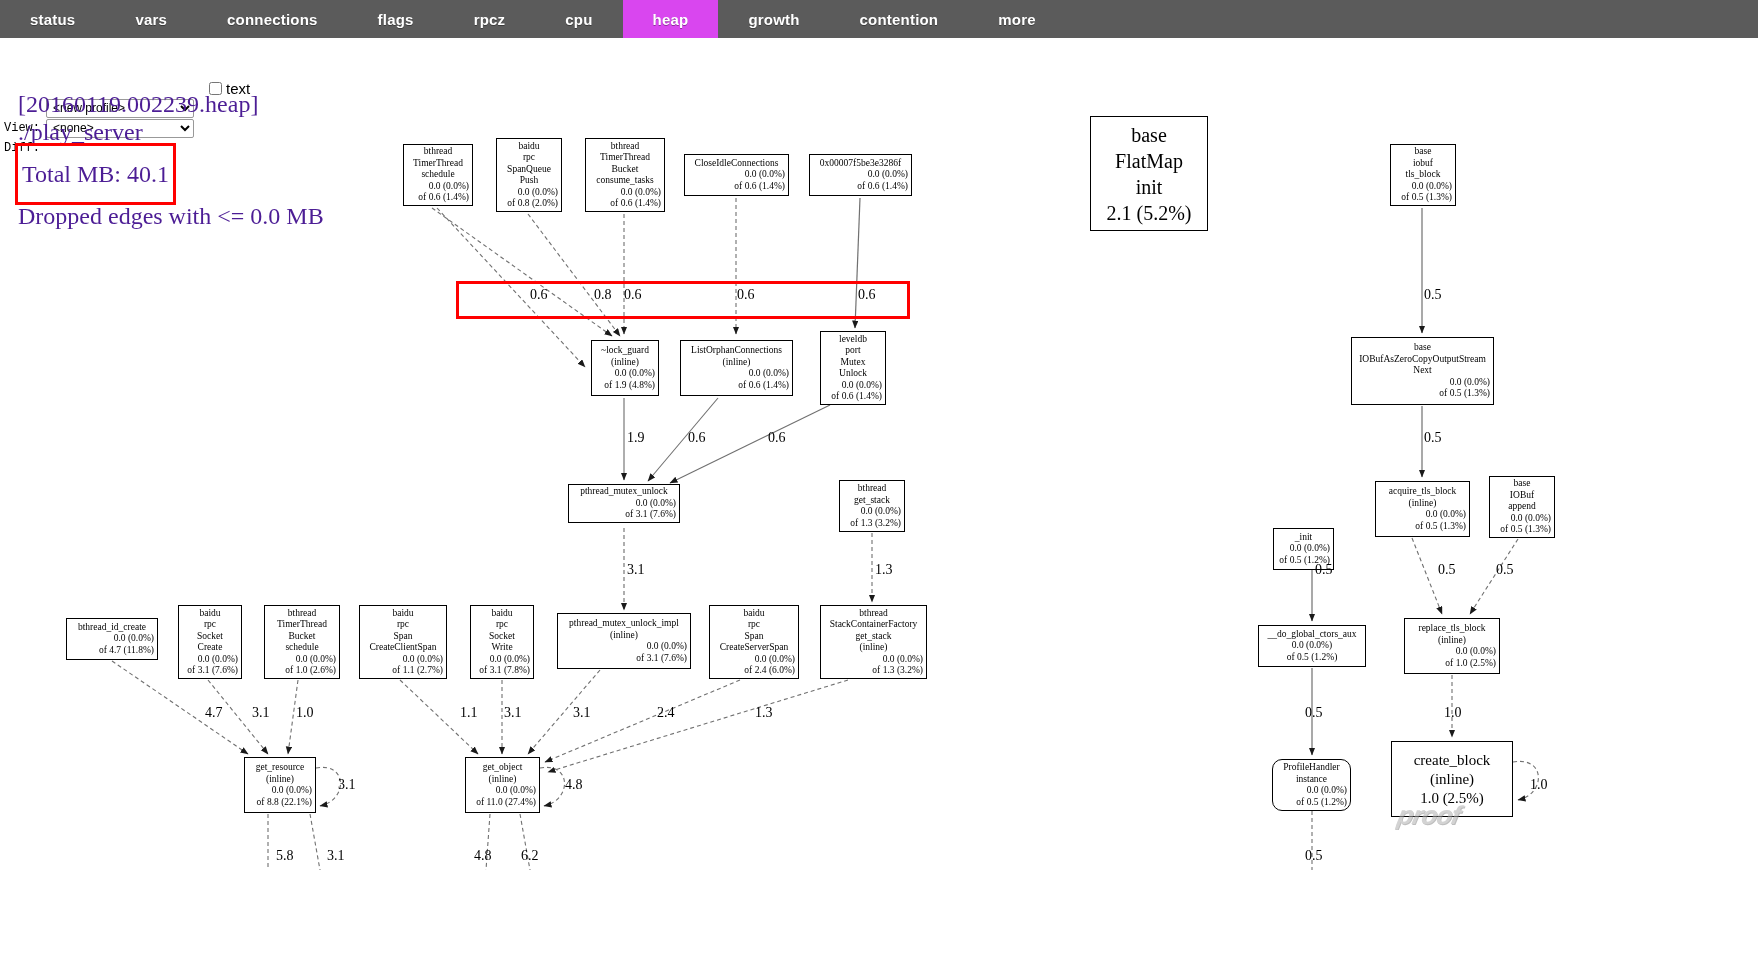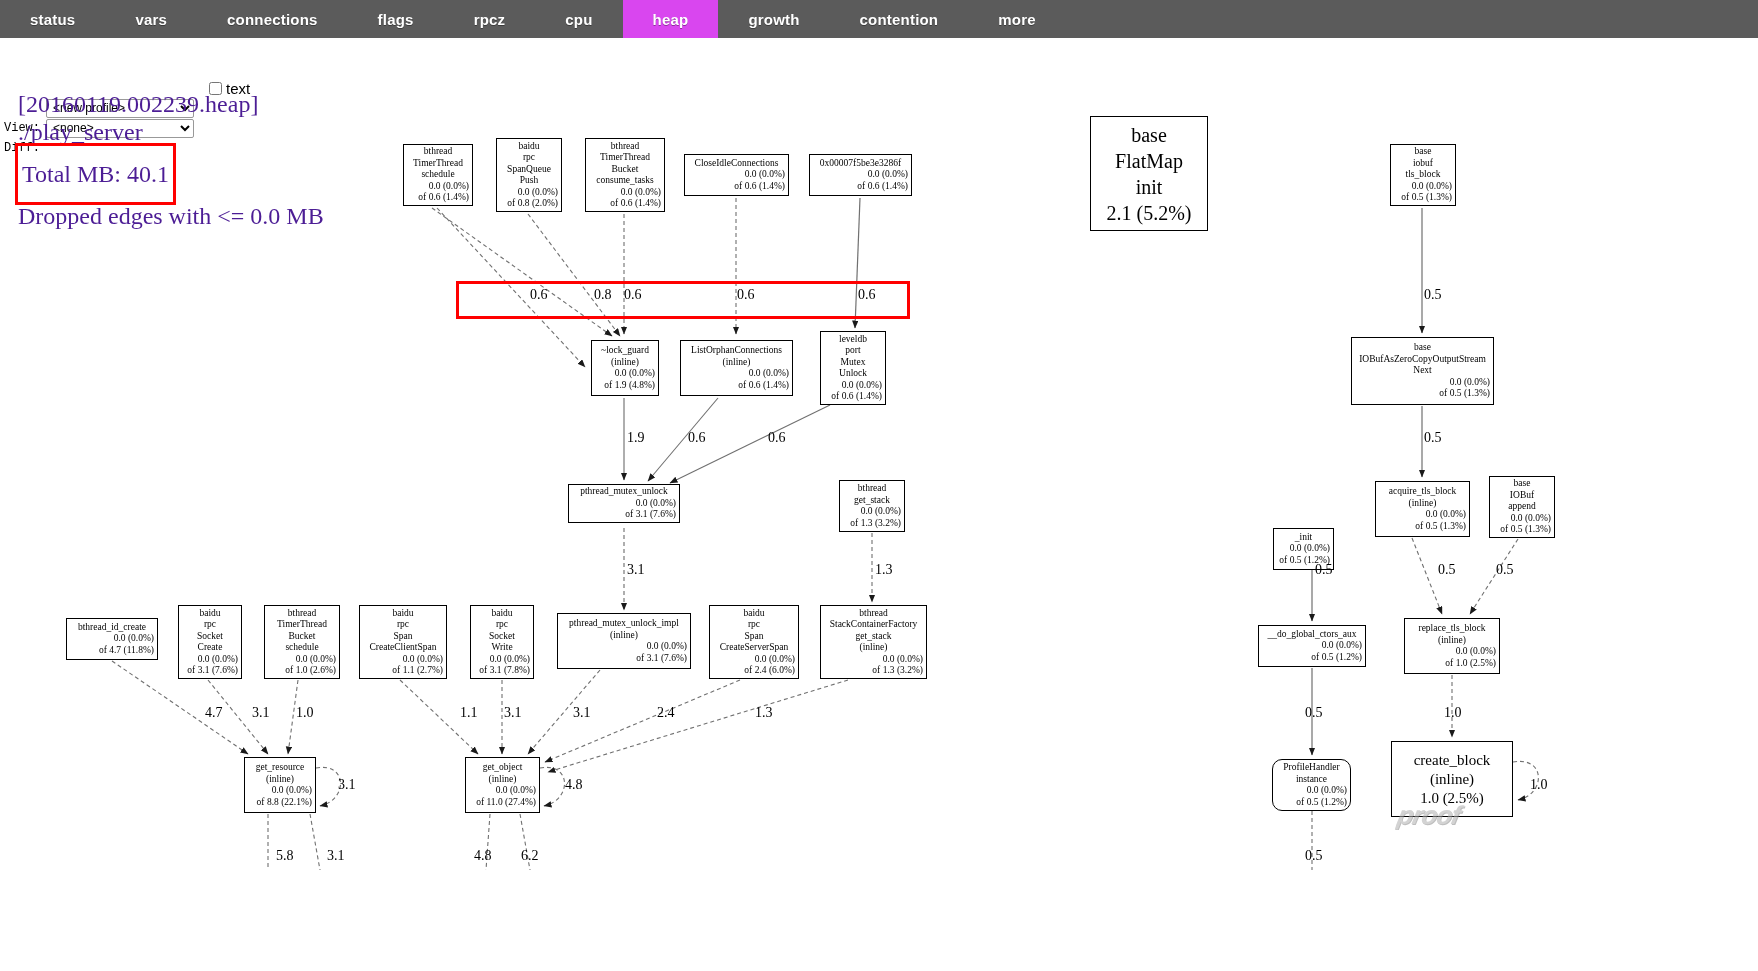--- a/index.html
+++ b/index.html
@@ -376,21 +376,21 @@
       <span class="stat">0.0 (0.0%)</span>
       <span class="stat">of 0.5 (1.3%)</span>
     </div>
     <div class="node" style="left: 1489px; top: 476px; width: 66px; height: 62px;">
       <span class="nm">base</span>
       <span class="nm">IOBuf</span>
       <span class="nm">append</span>
       <span class="stat">0.0 (0.0%)</span>
       <span class="stat">of 0.5 (1.3%)</span>
     </div>
-    <div class="node" style="left: 1258px; top: 625px; width: 108px; height: 42px;">
+    <div class="node" style="left: 1258px; top: 625px; width: 108px; height: 42px; align-items: center;">
       <span class="nm">__do_global_ctors_aux</span>
       <span class="stat">0.0 (0.0%)</span>
       <span class="stat">of 0.5 (1.2%)</span>
     </div>
     <div class="node" style="left: 1404px; top: 618px; width: 96px; height: 56px;">
       <span class="nm">replace_tls_block</span>
       <span class="nm">(inline)</span>
       <span class="stat">0.0 (0.0%)</span>
       <span class="stat">of 1.0 (2.5%)</span>
     </div>

